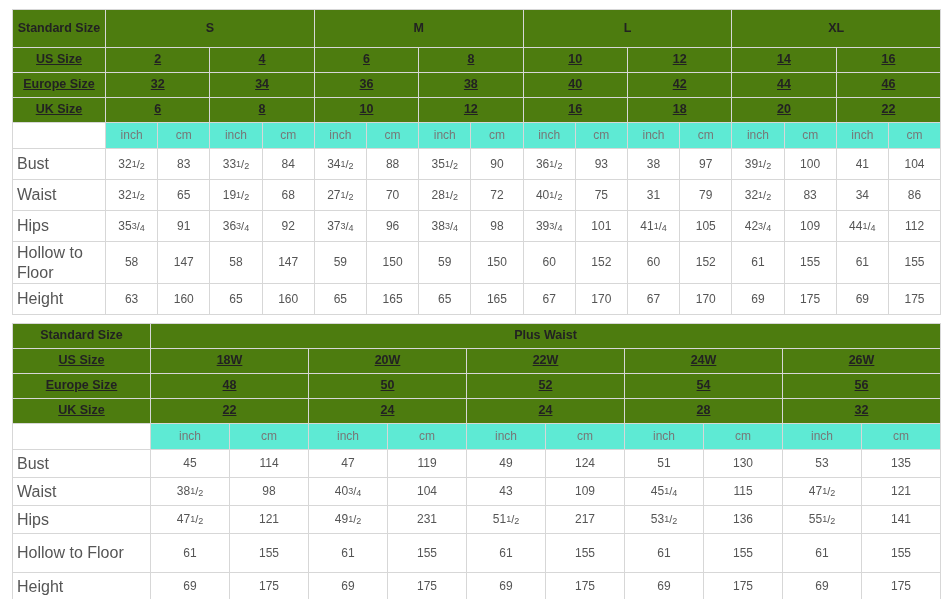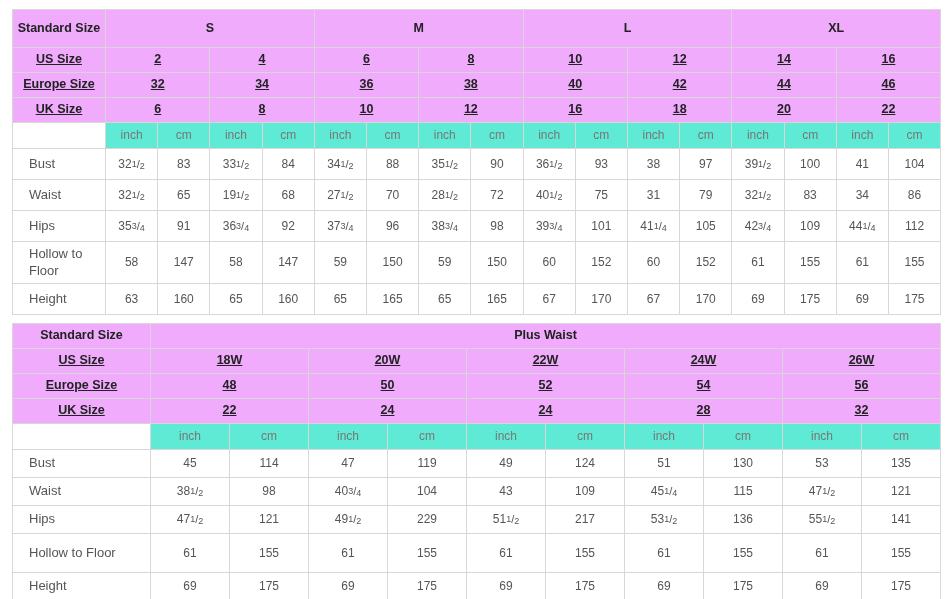--- a/index.html
+++ b/index.html
@@ -32,30 +32,30 @@
     text-align: center;
     vertical-align: middle;
     font-size: 12px;
     color: #555555;
     background: #ffffff;
     line-height: 1.25;
     overflow: hidden;
   }
   
   table.sizechart td.hdr {
-    background: #f0abfc;
+    background: #4d7c0f;
     color: #222222;
     font-weight: bold;
     font-size: 12.5px;
   }
   table.sizechart td.rowlabel {
     text-align: left;
-    padding-left: 16px;
+    padding-left: 4px;
     color: #555555;
-    font-size: 13px;
+    font-size: 16px;
     background: #ffffff;
   }
   table.sizechart td.unit {
     color: #777777;
     font-size: 12px;
     background: #5eead4;
   }
   table.sizechart td.blank {
     background: #ffffff;
   }
@@ -362,21 +362,21 @@
           <td><span class="frac"><span class="whole">45</span><span class="num">1</span><span class="sl">/</span><span class="den">4</span></span></td>
           <td>115</td>
           <td><span class="frac"><span class="whole">47</span><span class="num">1</span><span class="sl">/</span><span class="den">2</span></span></td>
           <td>121</td>
         </tr>
         <tr class="r-plusdata">
           <td class="rowlabel">Hips</td>
           <td><span class="frac"><span class="whole">47</span><span class="num">1</span><span class="sl">/</span><span class="den">2</span></span></td>
           <td>121</td>
           <td><span class="frac"><span class="whole">49</span><span class="num">1</span><span class="sl">/</span><span class="den">2</span></span></td>
-          <td>229</td>
+          <td>231</td>
           <td><span class="frac"><span class="whole">51</span><span class="num">1</span><span class="sl">/</span><span class="den">2</span></span></td>
           <td>217</td>
           <td><span class="frac"><span class="whole">53</span><span class="num">1</span><span class="sl">/</span><span class="den">2</span></span></td>
           <td>136</td>
           <td><span class="frac"><span class="whole">55</span><span class="num">1</span><span class="sl">/</span><span class="den">2</span></span></td>
           <td>141</td>
         </tr>
         <tr class="r-plustall">
           <td class="rowlabel">Hollow to Floor</td>
           <td>61</td>

